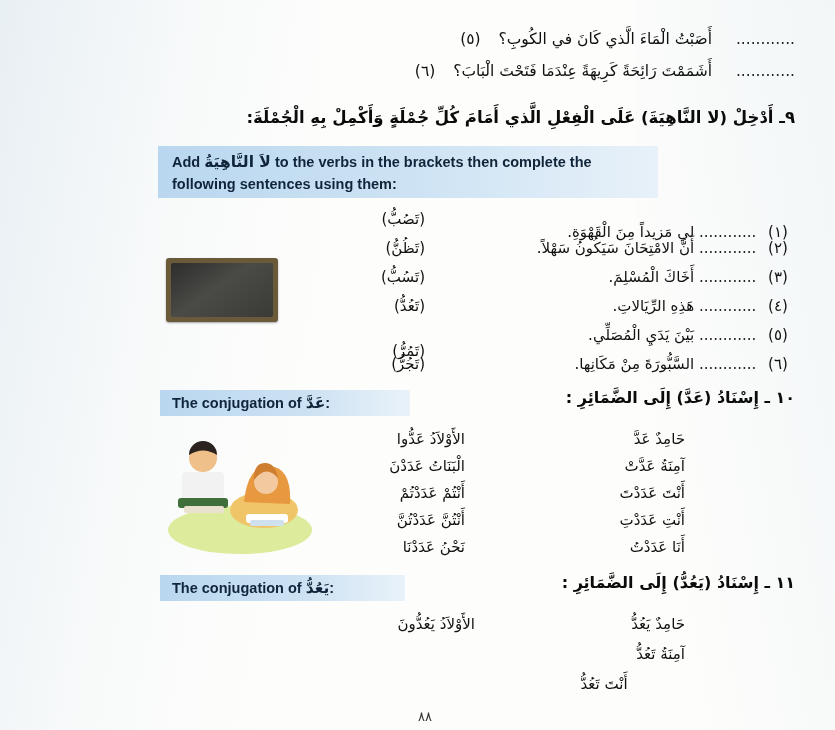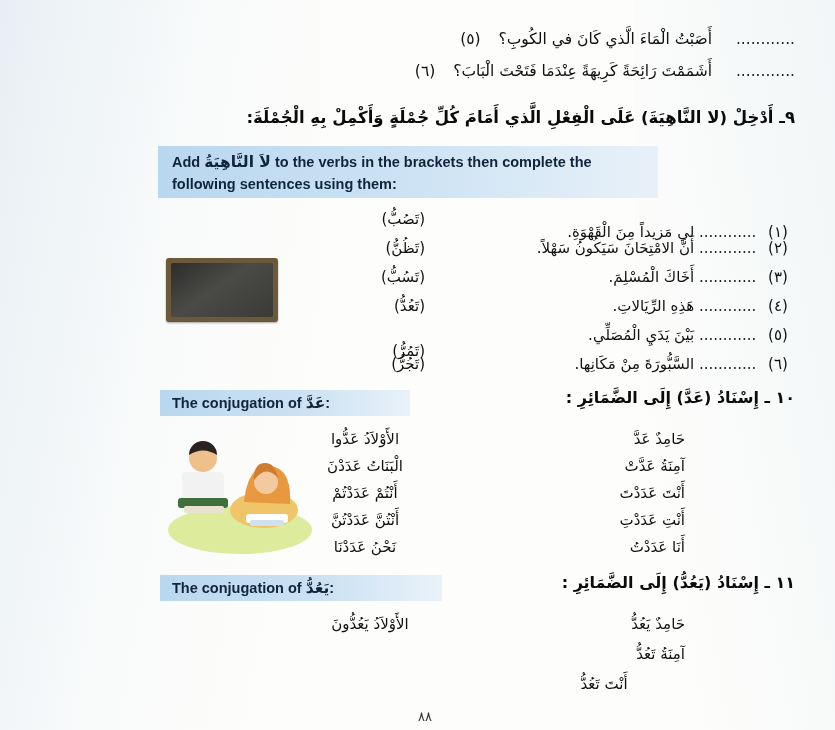--- a/index.html
+++ b/index.html
@@ -157,21 +157,21 @@
 
   .conj-cell {
     position: absolute;
     font-family: "DejaVu Sans", sans-serif;
     direction: rtl;
     font-size: 15px;
     color: #111;
     white-space: nowrap;
   }
   .col-right { text-align: right; }
-  .col-left { text-align: center; }
+  .col-left { text-align: right; }
 
   .page-num {
     position: absolute;
     left: 0; right: 0;
     bottom: 6px;
     text-align: center;
     font-family: "DejaVu Sans", sans-serif;
     font-size: 13px;
     color: #333;
     padding-left: 15px;
@@ -300,21 +300,21 @@
       <ellipse cx="104" cy="100" rx="34" ry="18" fill="#f0c56a"></ellipse>
       <path d="M84 92 q4 -38 26 -36 q22 2 20 38 z" fill="#e8983f"></path>
       <circle cx="106" cy="72" r="12" fill="#f3caa0"></circle>
       <path d="M94 70 q12 -16 24 -2 q-3 -16 -14 -15 q-11 1 -10 17z" fill="#cf7e2f"></path>
       <rect x="86" y="104" width="42" height="9" rx="3" fill="#ffffff"></rect>
       <rect x="90" y="110" width="34" height="6" rx="2" fill="#cfe0ef"></rect>
     </svg>
   </div>
 
   <div class="cj-head-ar" style="right:40px; top:573px; width:420px;">١١ ـ إِسْنَادُ (يَعُدُّ) إِلَى الضَّمَائِرِ :</div>
-  <div class="cj-band" style="left:160px; top:575px; width:282px; height:26px;">
+  <div class="cj-band" style="left:160px; top:575px; width:245px; height:26px;">
     <span>The conjugation of</span>
     <span class="ar">يَعُدُّ</span><span>:</span>
   </div>
 
   <div class="conj-cell col-right" style="right:150px; top:615px; width:170px;">حَامِدٌ يَعُدُّ</div>
   <div class="conj-cell col-left" style="right:360px; top:615px; width:210px;">الأَوْلاَدُ يَعُدُّونَ</div>
 
   <div class="conj-cell col-right" style="right:150px; top:645px; width:170px;">آمِنَةُ تَعُدُّ</div>
 
   <div class="conj-cell col-right" style="right:146px; top:675px; width:170px;text-align:center;">أَنْتَ تَعُدُّ</div>

